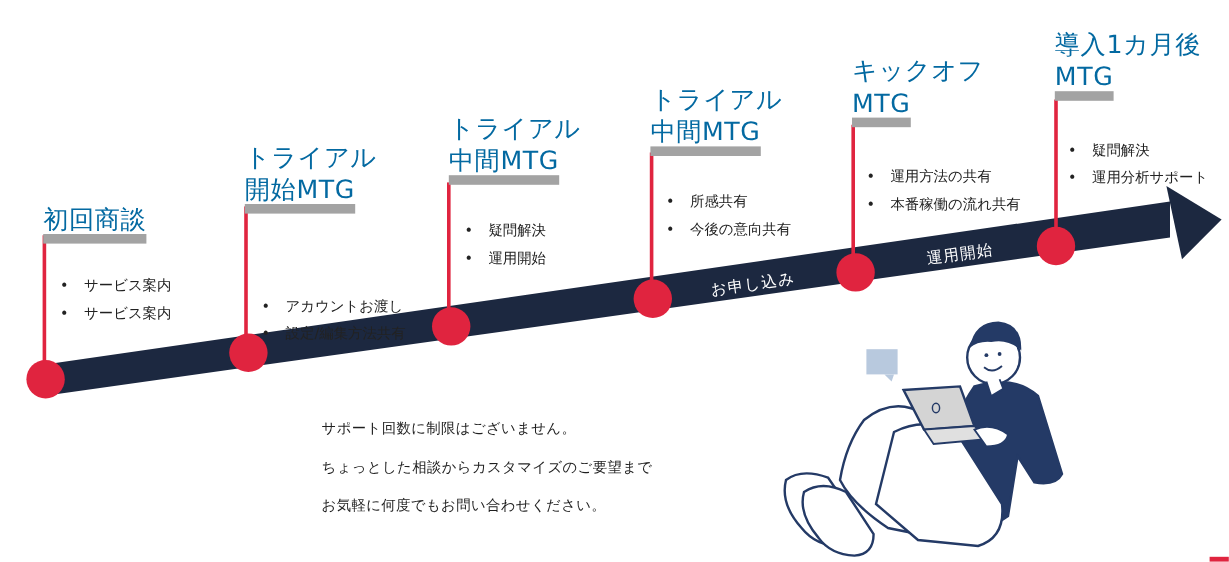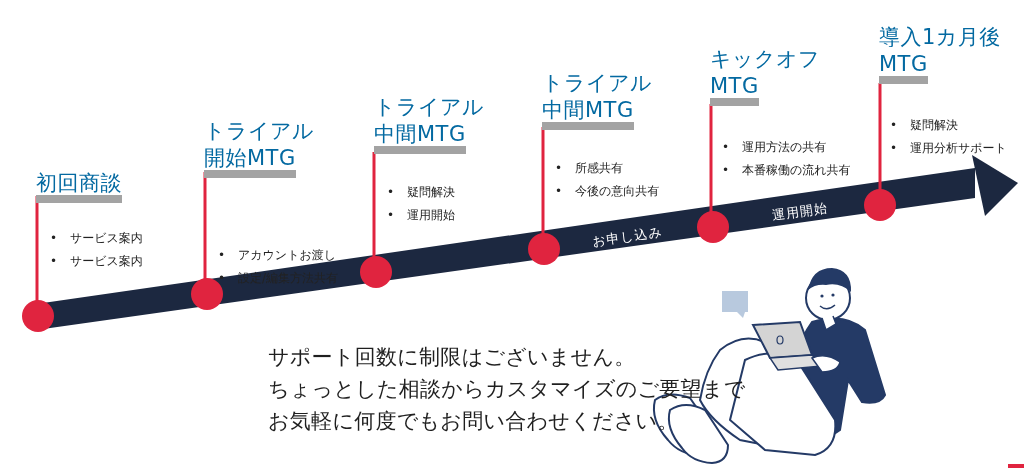--- a/index.html
+++ b/index.html
@@ -8,21 +8,21 @@
     .timeline-svg { position: absolute; left: 0; top: 0; width: 1024px; height: 468px; }
     .stage { position: absolute; }
     .stage-title { font-size: 21px; line-height: 27px; color: #0369a1; font-weight: 400;
                    letter-spacing: 0.5px; white-space: nowrap; }
     .stage-title span { display: inline-block; border-bottom: 8px solid #a3a3a3; line-height: 24px; }
     .bullets { position: absolute; margin: 0; padding: 0; list-style: none; }
     .bullets li { font-size: 12px; line-height: 23px; color: #222; white-space: nowrap; position: relative; padding-left: 22px; }
     .bullets li::before { content: "•"; position: absolute; left: 2px; top: 0; font-size: 12px; }
     .band-label { position: absolute; color: #ffffff; font-size: 13px; letter-spacing: 1px; white-space: nowrap; }
     .message { position: absolute; left: 268px; top: 341px; }
-    .message p { margin: 0; font-size: 21px; line-height: 32px; color: #1f1f1f; white-space: nowrap; letter-spacing: 0.3px; }
+    .message p { margin: 0; font-size: 12px; line-height: 32px; color: #1f1f1f; white-space: nowrap; letter-spacing: 0.3px; }
     .corner-bar { position: absolute; left: 1008px; top: 464px; width: 16px; height: 4px; }
   </style>
 </head>
 <body>
 
 <svg class="timeline-svg" viewBox="0 0 1024 468" xmlns="http://www.w3.org/2000/svg">
 
   <polygon points="36,304 975,168 975,198 36,330" fill="#1c2840"></polygon>
 
   <polygon points="972,155 1018,183 985,216" fill="#1c2840"></polygon>

